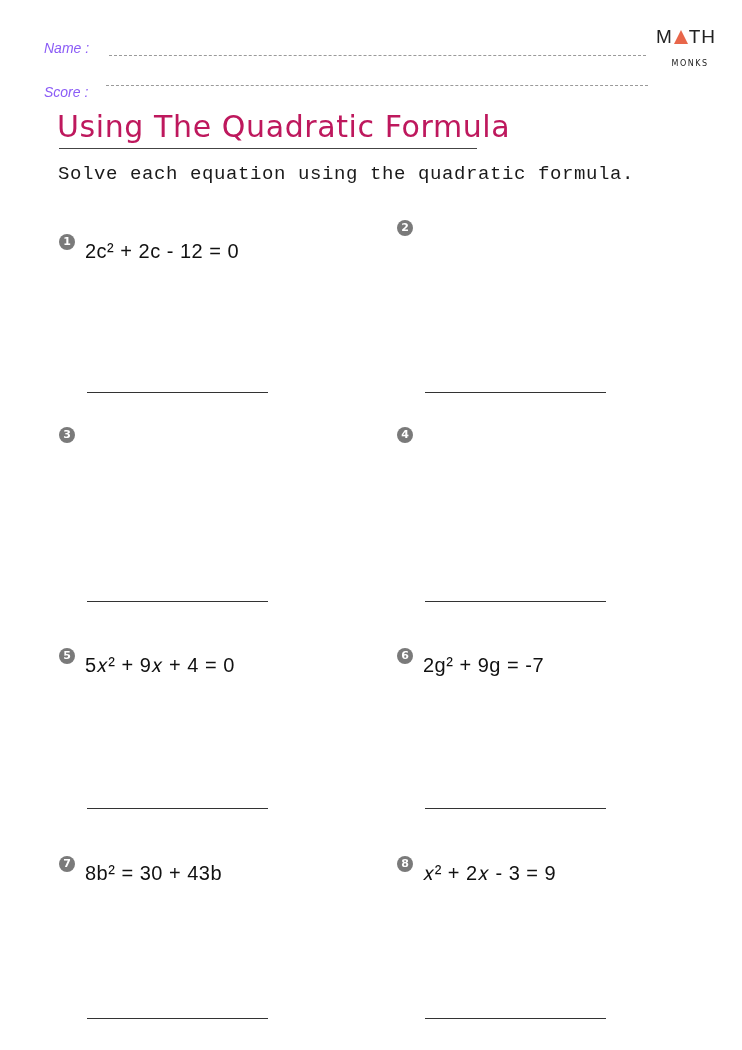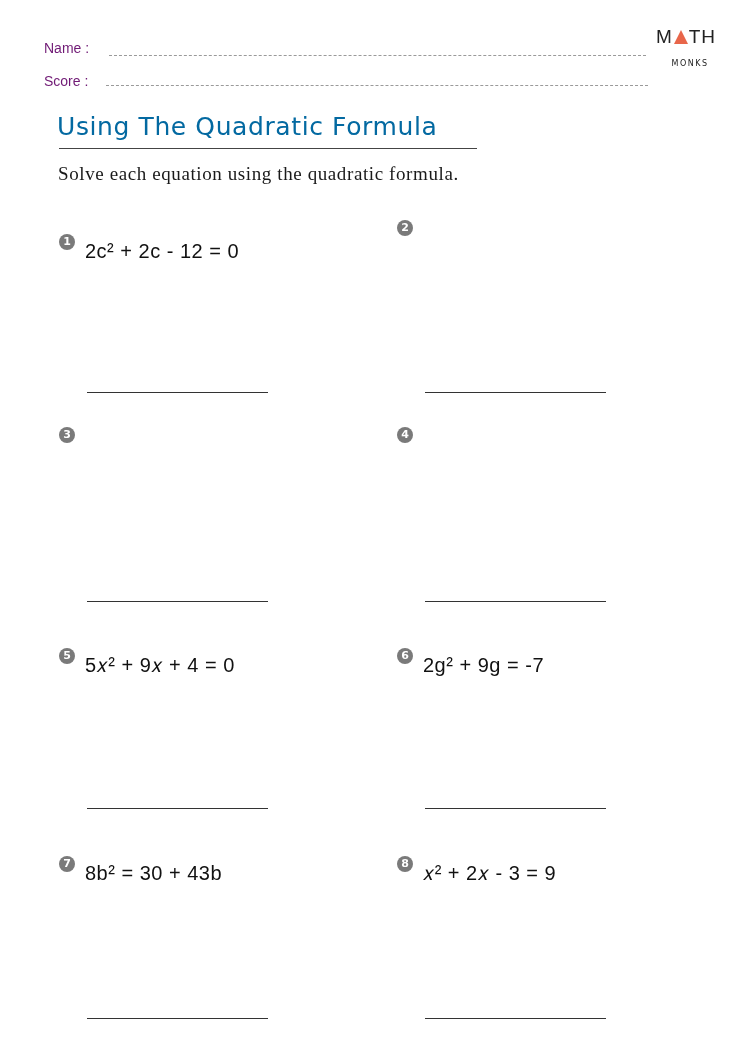--- a/index.html
+++ b/index.html
@@ -1,36 +1,36 @@
 <!DOCTYPE html>
 <html><head>
 <meta charset="utf-8">
 <style>
   html, body { margin: 0; padding: 0; background: #ffffff; }
   body { width: 742px; height: 1050px; position: relative; overflow: hidden; font-family: "DejaVu Sans", sans-serif; color: #1a1a1a; }
-  .hdr-label { position: absolute; font-family: "Liberation Sans", sans-serif; font-size: 14px; color: #701a75; }
+  .hdr-label { position: absolute; font-family: "Liberation Sans", sans-serif; font-size: 14px; color: #8b5cf6; font-style: italic; }
   .dash { position: absolute; height: 0; border-top: 1.5px dashed #9a9a9a; }
   .logo { position: absolute; left: 656px; top: 27px; width: 60px; text-align: center; }
   .logo-top { font-family: "Liberation Sans", sans-serif; font-size: 19px; font-weight: 500; letter-spacing: 1px; color: #222; line-height: 19px; display: flex; justify-content: center; align-items: flex-end; }
   .logo-tri { width: 0; height: 0; border-left: 7px solid transparent; border-right: 7px solid transparent; border-bottom: 14px solid #e8664a; margin: 0 1px 2px 1px; display: inline-block; }
   .logo-sub { font-family: "DejaVu Sans", sans-serif; font-size: 8px; letter-spacing: 1.5px; color: #222; margin-top: 13px; padding-left: 8px; }
-  .title { position: absolute; left: 57px; top: 109px; font-family: "DejaVu Sans", sans-serif; font-size: 25px; letter-spacing: 0.6px; color: #0369a1; line-height: 36px; white-space: nowrap; }
+  .title { position: absolute; left: 57px; top: 109px; font-family: "DejaVu Sans", sans-serif; font-size: 30px; letter-spacing: 0.6px; color: #be185d; line-height: 36px; white-space: nowrap; }
   .title-rule { position: absolute; left: 59px; top: 148px; width: 418px; height: 0; border-top: 1.5px solid #444; }
-  .instr { position: absolute; left: 58px; top: 163px; font-family: Liberation Serif, serif; font-size: 19px; letter-spacing: 0.6px; color: #1a1a1a; white-space: nowrap; }
+  .instr { position: absolute; left: 58px; top: 163px; font-family: Liberation Mono, monospace; font-size: 19px; letter-spacing: 0.6px; color: #1a1a1a; white-space: nowrap; }
   .prob { position: absolute; display: flex; align-items: center; white-space: nowrap; }
   .num { width: 16px; height: 16px; border-radius: 50%; background: #7a7a7a; color: #fff; font-family: "DejaVu Sans", sans-serif; font-weight: bold; font-size: 11px; line-height: 16px; text-align: center; margin-right: 10px; }
   .eq { font-family: "Liberation Sans", sans-serif; font-size: 20px; letter-spacing: 0.5px; color: #111; margin-top: 20px; }
   .ans { position: absolute; width: 181px; height: 0; border-top: 1.5px solid #333; }
 </style>
 </head>
 <body>
 
 <div class="hdr-label" style="left:44px; top:40px;">Name :</div>
 <div class="dash" style="left:109px; top:55px; width:537px;"></div>
-<div class="hdr-label" style="left:44px; top:73px;">Score :</div>
+<div class="hdr-label" style="left:44px; top:84px;">Score :</div>
 <div class="dash" style="left:106px; top:85px; width:542px;"></div>
 
 <div class="logo">
   <div class="logo-top">
     <span>M</span>
     <span class="logo-tri"></span>
     <span>TH</span>
   </div>
   <div class="logo-sub">MONKS</div>
 </div>

